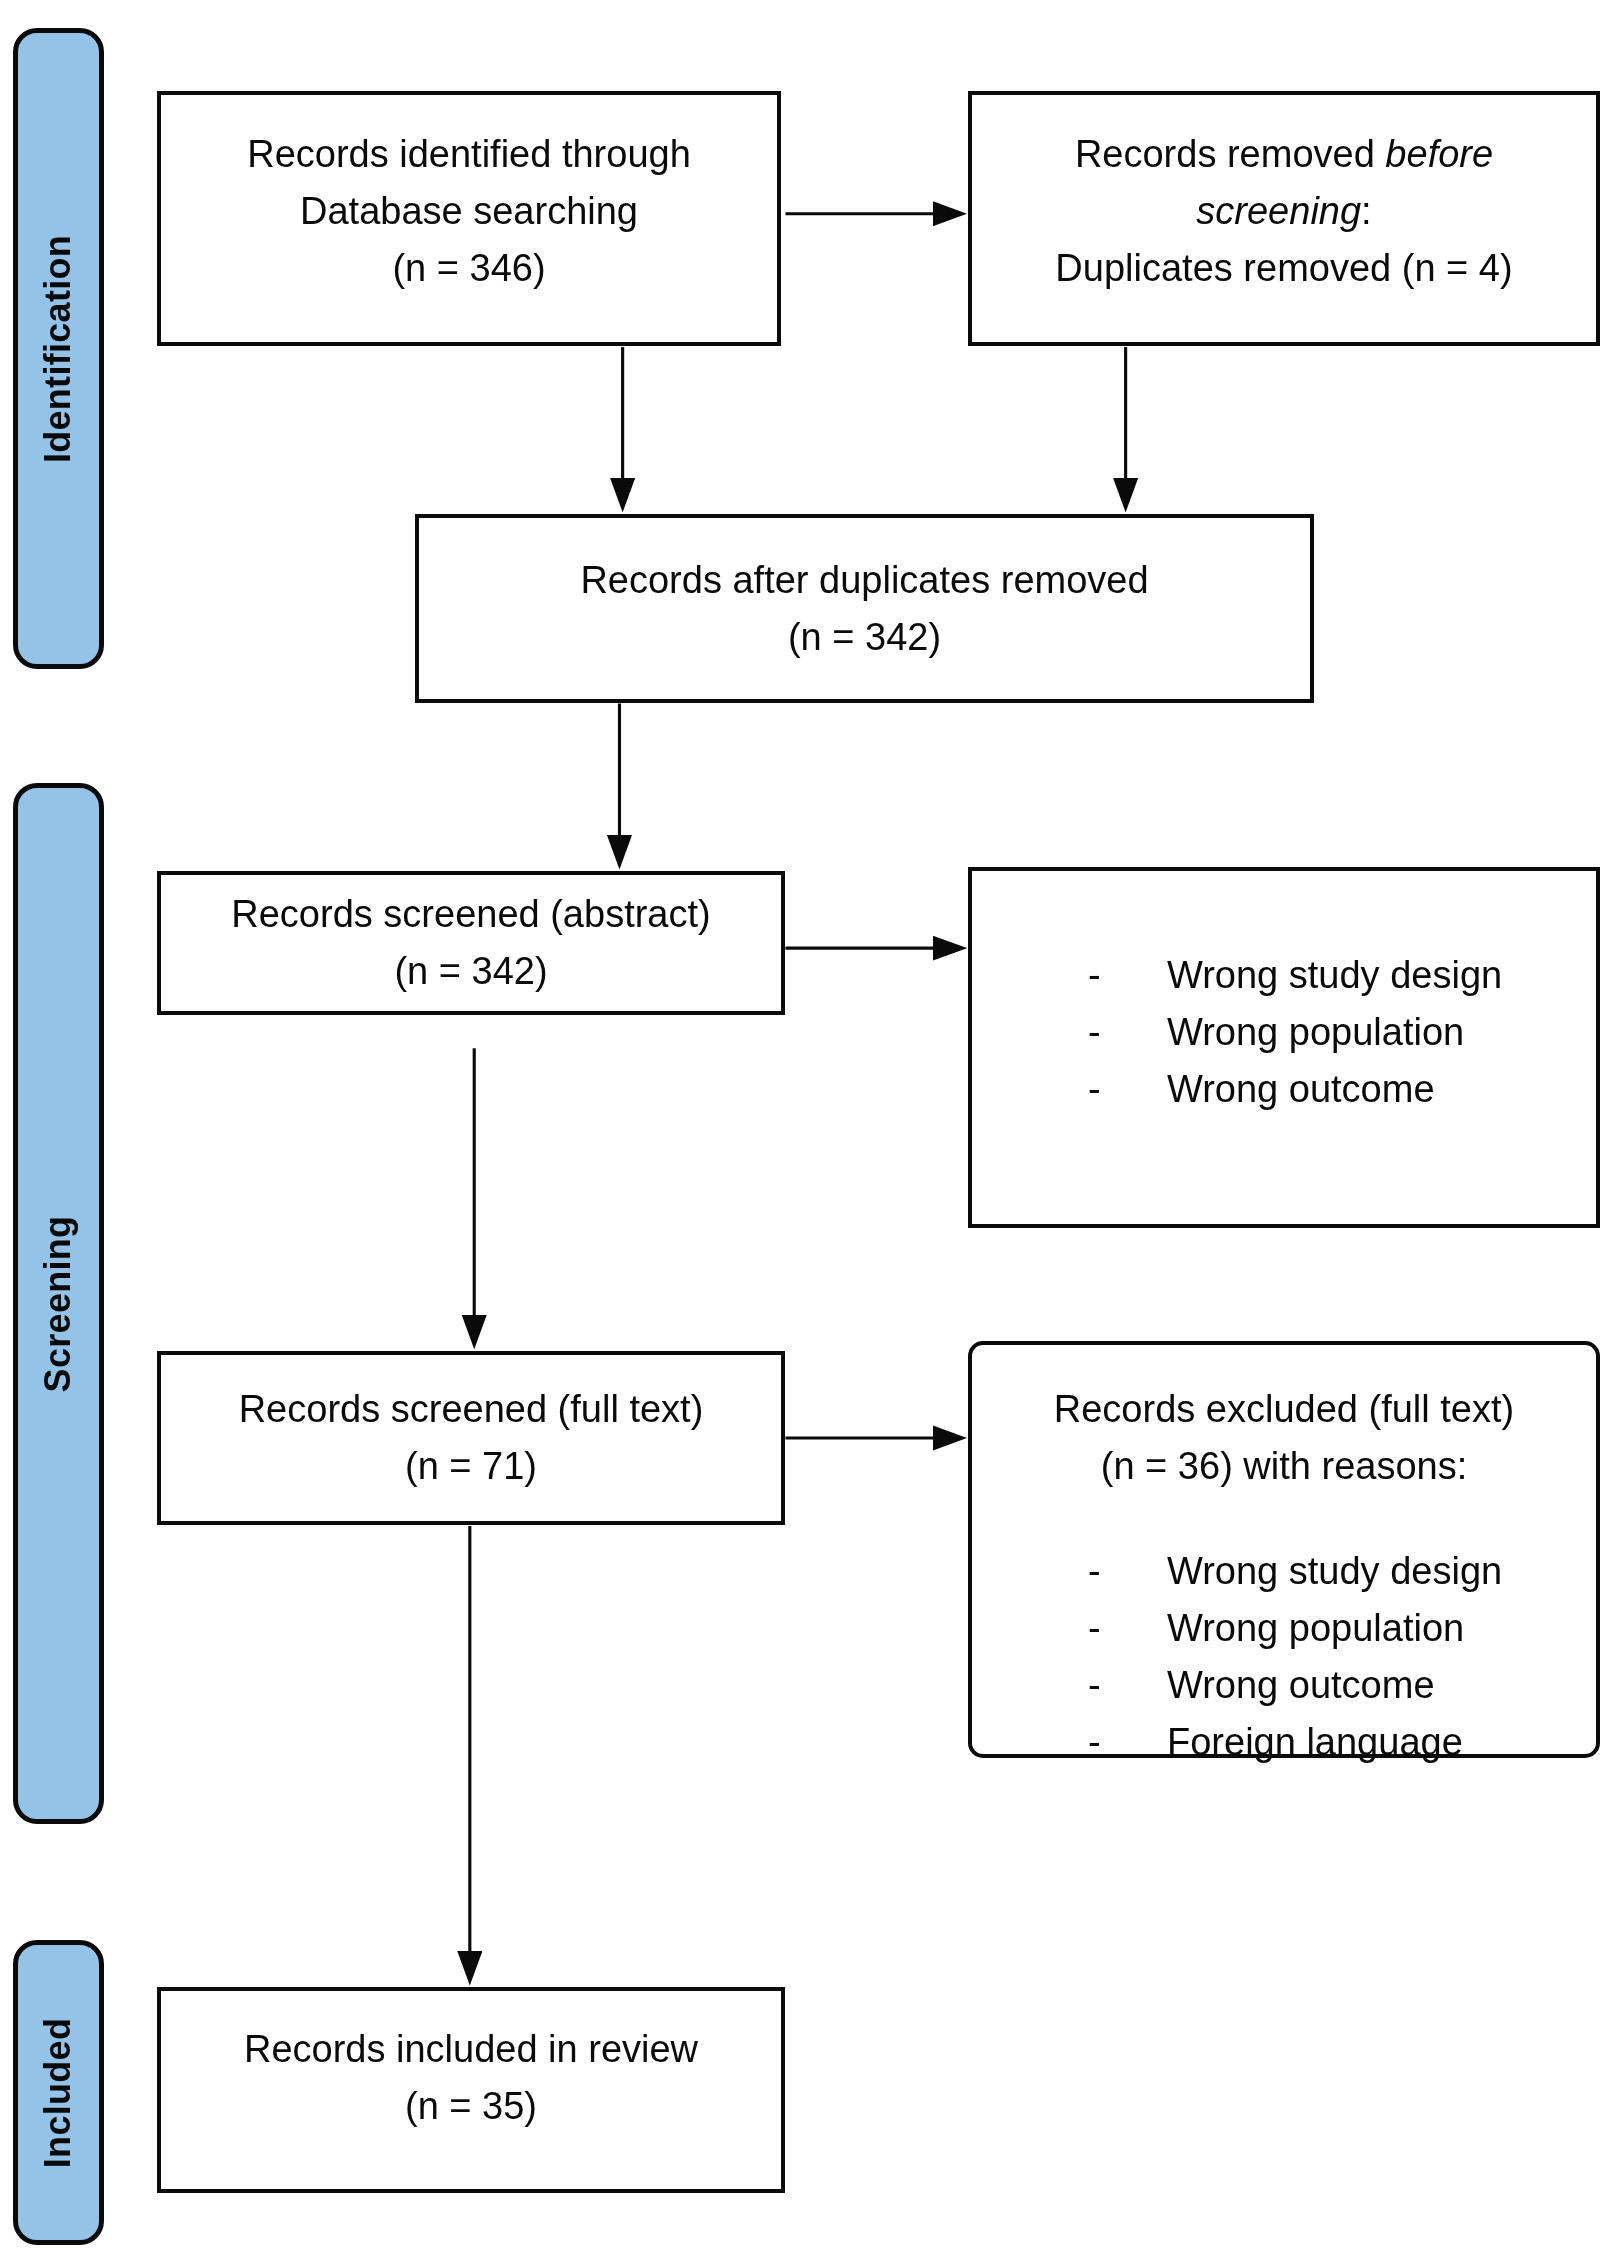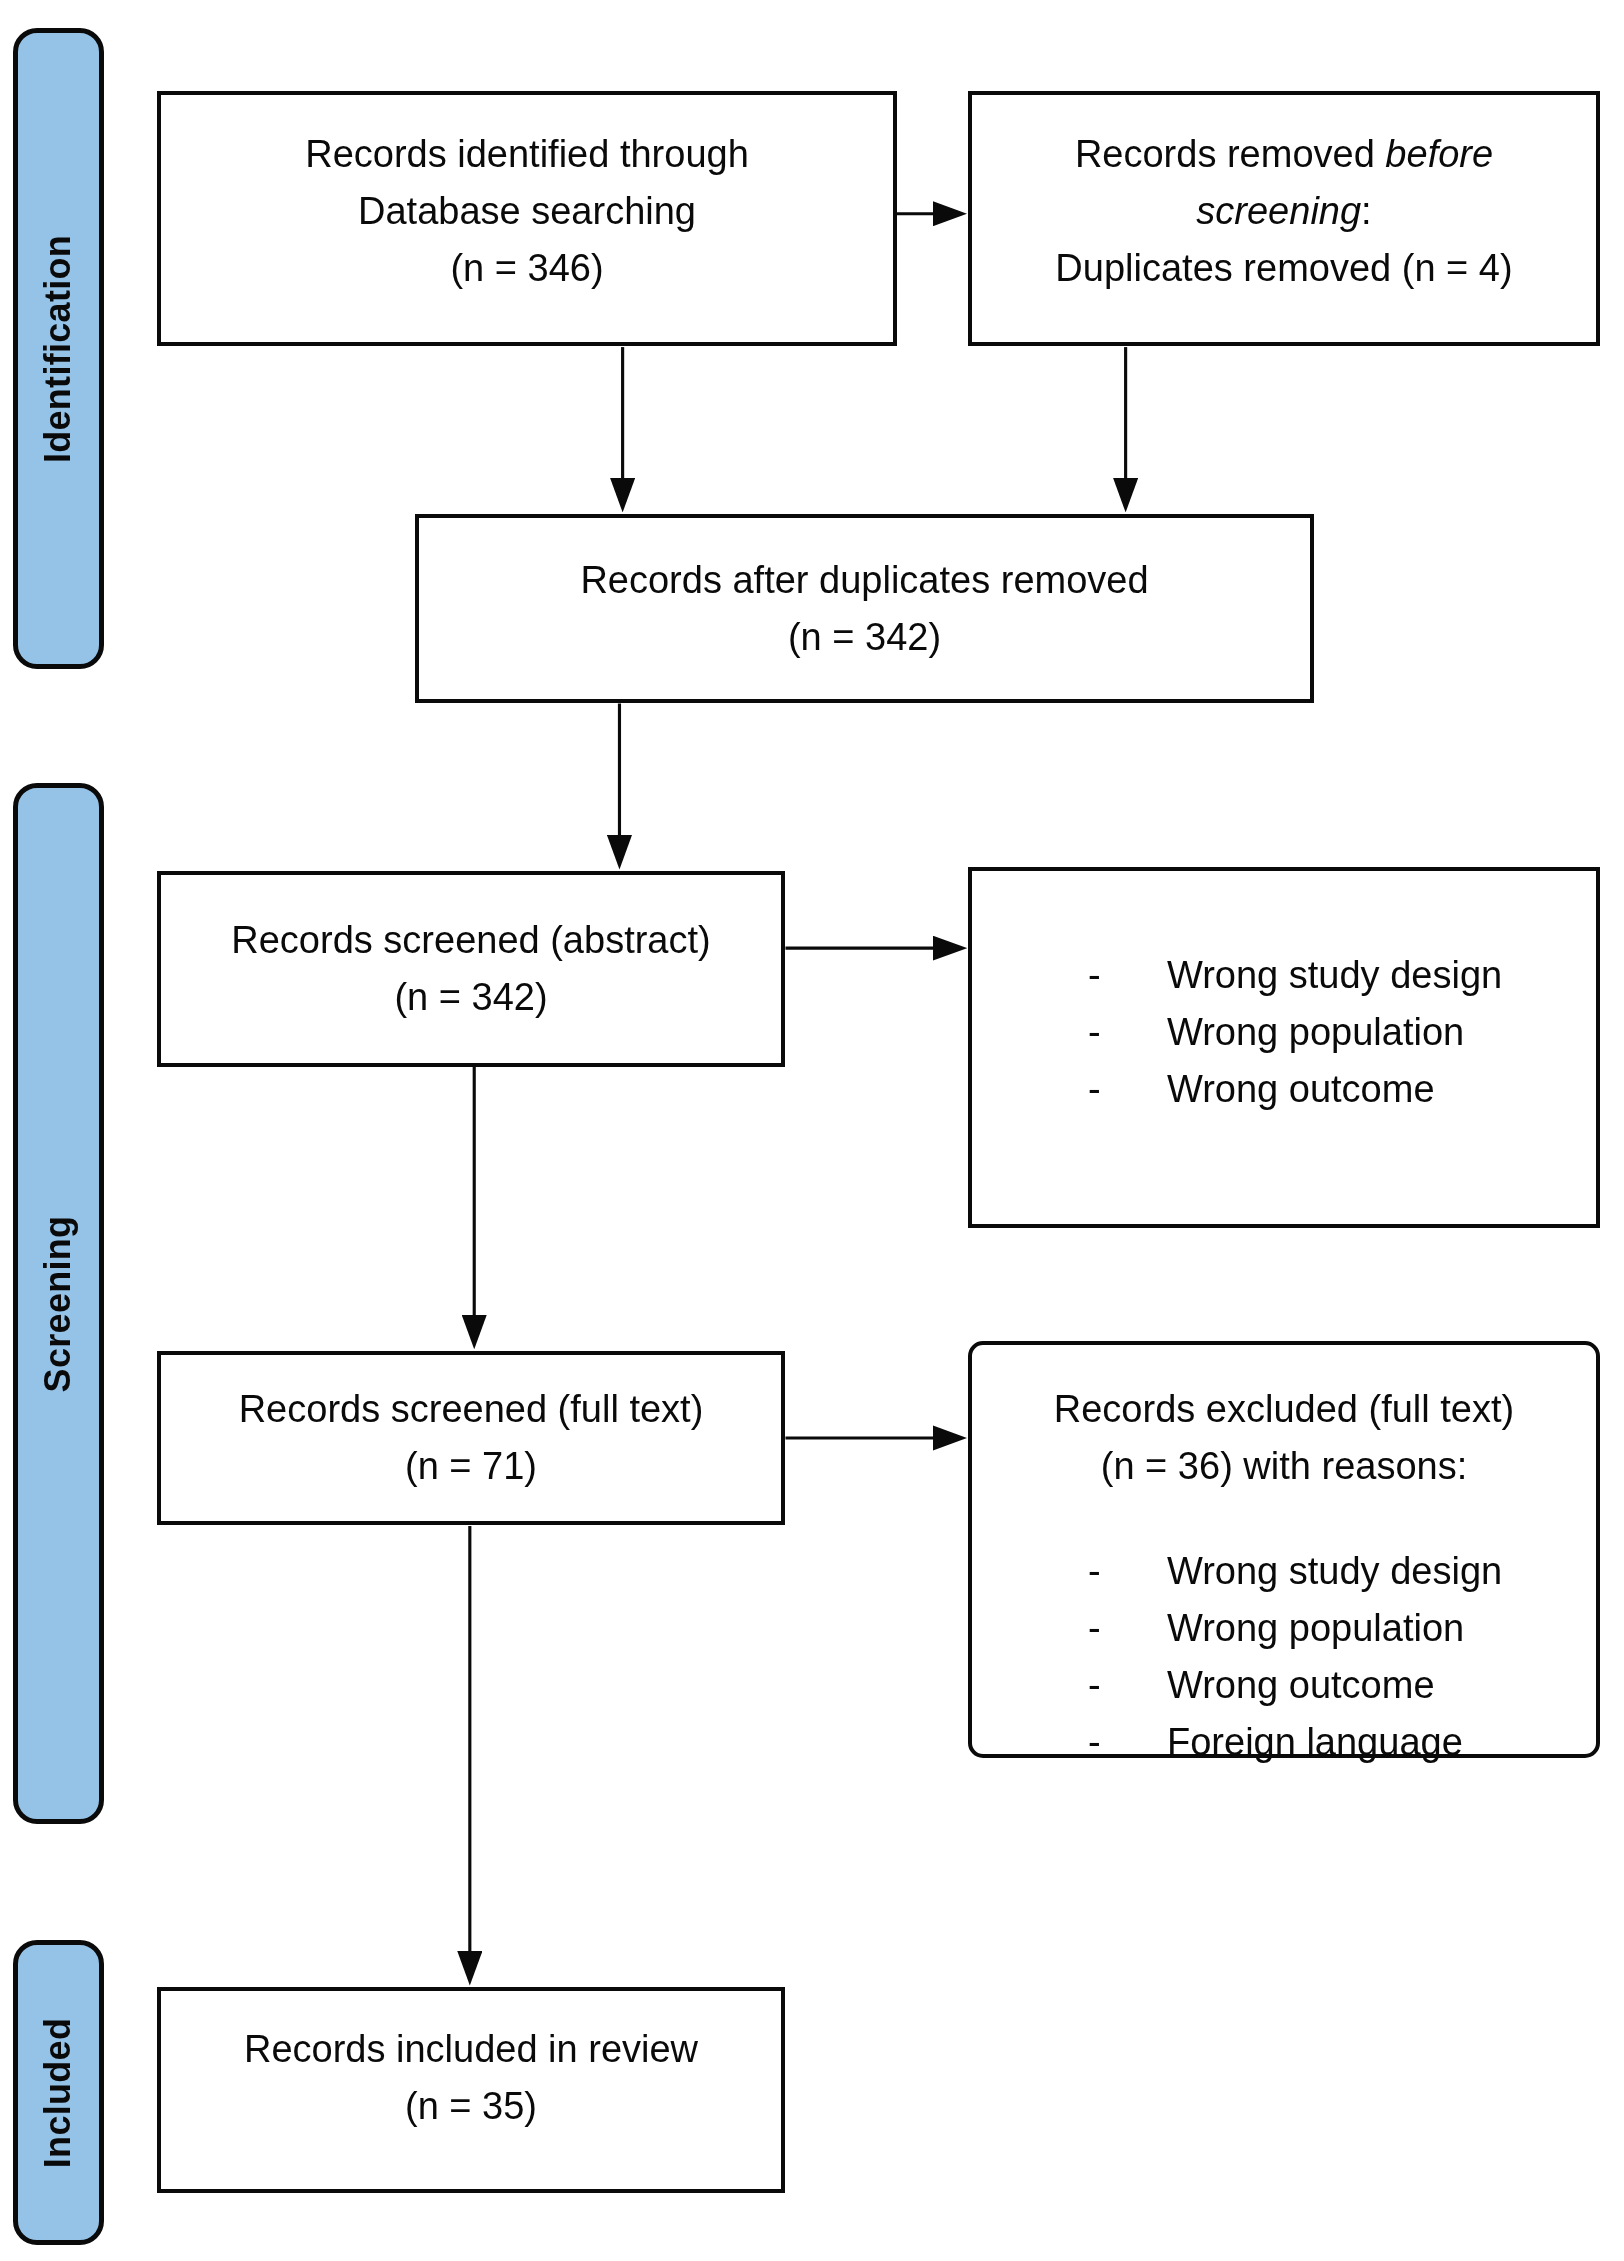--- a/index.html
+++ b/index.html
@@ -52,24 +52,24 @@
     line-height: 57px;
     text-align: center;
   }
   .box.center {
     display: flex;
     flex-direction: column;
     justify-content: center;
   }
   .it { font-style: italic; }
 
-  #box-identified        { left: 157px;  top: 91px;  width: 740px;  height: 255px; padding-top: 31px; }
+  #box-identified        { left: 157px;  top: 91px;  width: 624px;  height: 255px; padding-top: 31px; }
   #box-removed           { left: 968px; top: 91px;  width: 632px; height: 255px; padding-top: 31px; }
   #box-dedup             { left: 415px;  top: 514px;  width: 899px; height: 189px; }
-  #box-screened-abstract { left: 157px;  top: 871px; width: 628px;  height: 196px; align-items: center; }
+  #box-screened-abstract { left: 157px;  top: 871px; width: 628px;  height: 144px; align-items: center; }
   #box-excluded-abstract { left: 968px; top: 867px; width: 632px; height: 361px; padding-top: 28px; }
   #box-screened-fulltext { left: 157px;  top: 1351px; width: 628px;  height: 174px; text-align: center; }
   #box-excluded-fulltext { left: 968px; top: 1341px; width: 632px; height: 417px; padding-top: 36px; border-radius: 15px; }
   #box-included          { left: 157px;  top: 1987px; width: 628px;  height: 206px; padding-bottom: 25px; }
 
   .reasons {
     margin-top: 48px;
     text-align: left;
   }
   .reason { display: flex; padding-left: 116px; }

